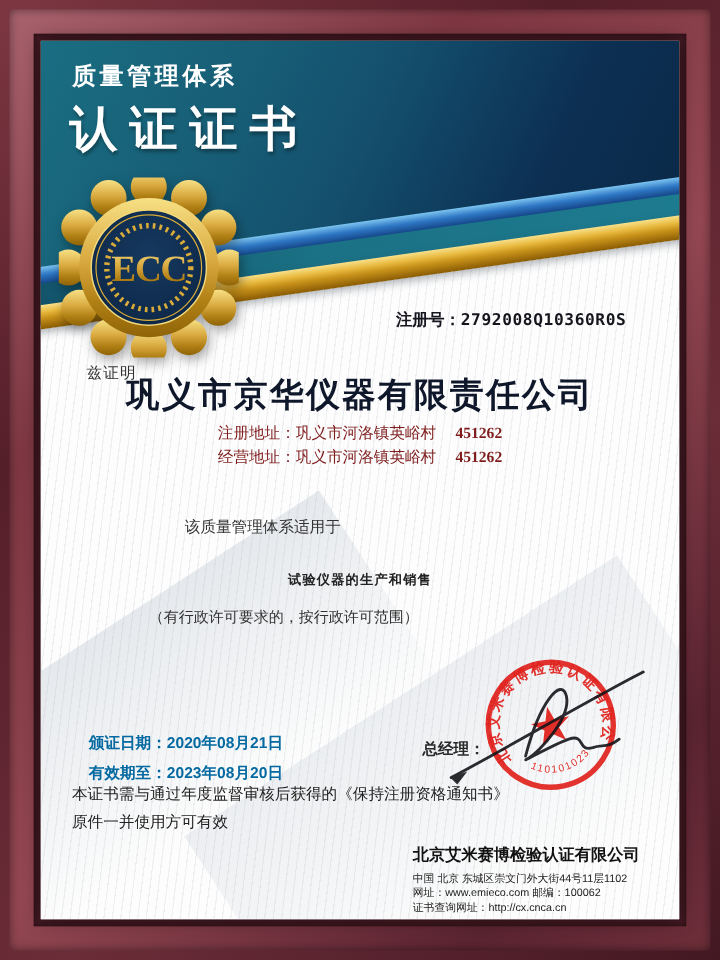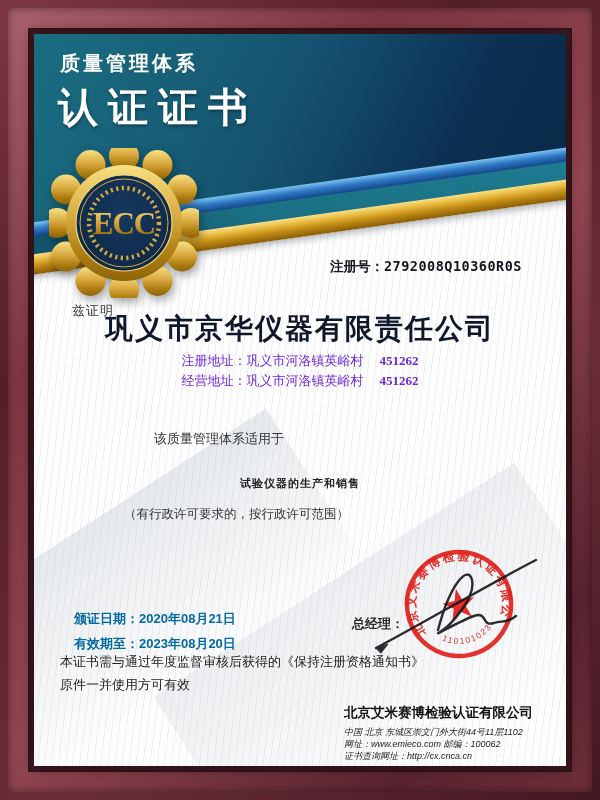--- a/index.html
+++ b/index.html
@@ -47,40 +47,40 @@
   
   .medal{position:absolute;left:15px;top:114px;z-index:5;filter:drop-shadow(2px 4px 5px rgba(0,0,0,.35));}
 
   
   .reg{position:absolute;right:44px;top:224px;z-index:4;font-size:13.5px;font-weight:700;color:#15151d;}
   .reg .num{font-family:"DejaVu Sans Mono",monospace;letter-spacing:.5px;}
   .intro{position:absolute;left:38px;top:268px;z-index:4;font-size:13px;color:#333;letter-spacing:1px;}
   .company{position:absolute;left:0;right:0;top:276px;z-index:4;text-align:center;
          font-family:Liberation Mono, monospace;font-size:28px;font-weight:700;color:#0f172a;letter-spacing:2px;}
   .addr{position:absolute;left:0;right:0;z-index:4;text-align:center;
-         font-family:"Liberation Serif",serif;font-size:13px;color:#6d28d9;}
+         font-family:"Liberation Serif",serif;font-size:13px;color:#7f1d1d;}
   .addr.a1{top:318px;} .addr.a2{top:338px;}
   .addr .pc{margin-left:16px;font-weight:700;}
   .std{position:absolute;left:120px;z-index:4;font-size:13px;color:#333;}
   .std.l1{top:376px;} .std.l2{top:396px;}
   .scope{position:absolute;left:0;right:0;top:442px;z-index:4;text-align:center;
          font-family:"Liberation Serif",serif;font-size:11px;font-weight:600;color:#222;letter-spacing:1px;}
   .note{position:absolute;left:90px;top:472px;z-index:4;font-size:12.5px;color:#333;}
 
   .dates{position:absolute;left:40px;z-index:4;font-size:13px;font-weight:600;color:#0369a1;}
   .dates.d1{top:576px;} .dates.d2{top:601px;}
   .gm{position:absolute;left:318px;top:581px;z-index:4;font-size:13px;font-weight:600;color:#2a2a2a;}
   .seal{position:absolute;left:332px;top:498px;z-index:6;}
 
   .disc{position:absolute;left:26px;z-index:4;font-size:13px;font-weight:500;color:#222;text-align:center;}
   .disc.l1{top:619px;} .disc.l2{top:642px;}
 
   .issuer{position:absolute;left:310px;top:670px;z-index:4;color:#222;}
   .issuer .name{font-size:13.5px;font-weight:700;color:#111;margin-bottom:4px;}
-  .issuer .sm{font-size:9px;line-height:12px;font-style:italic;}
+  .issuer .sm{font-size:9px;line-height:12px;}
 </style>
 </head>
 <body>
 
 <div class="frame1"></div>
 <div class="frame2"></div>
 <div class="frame3"></div>
 
 <div class="paper">
 

